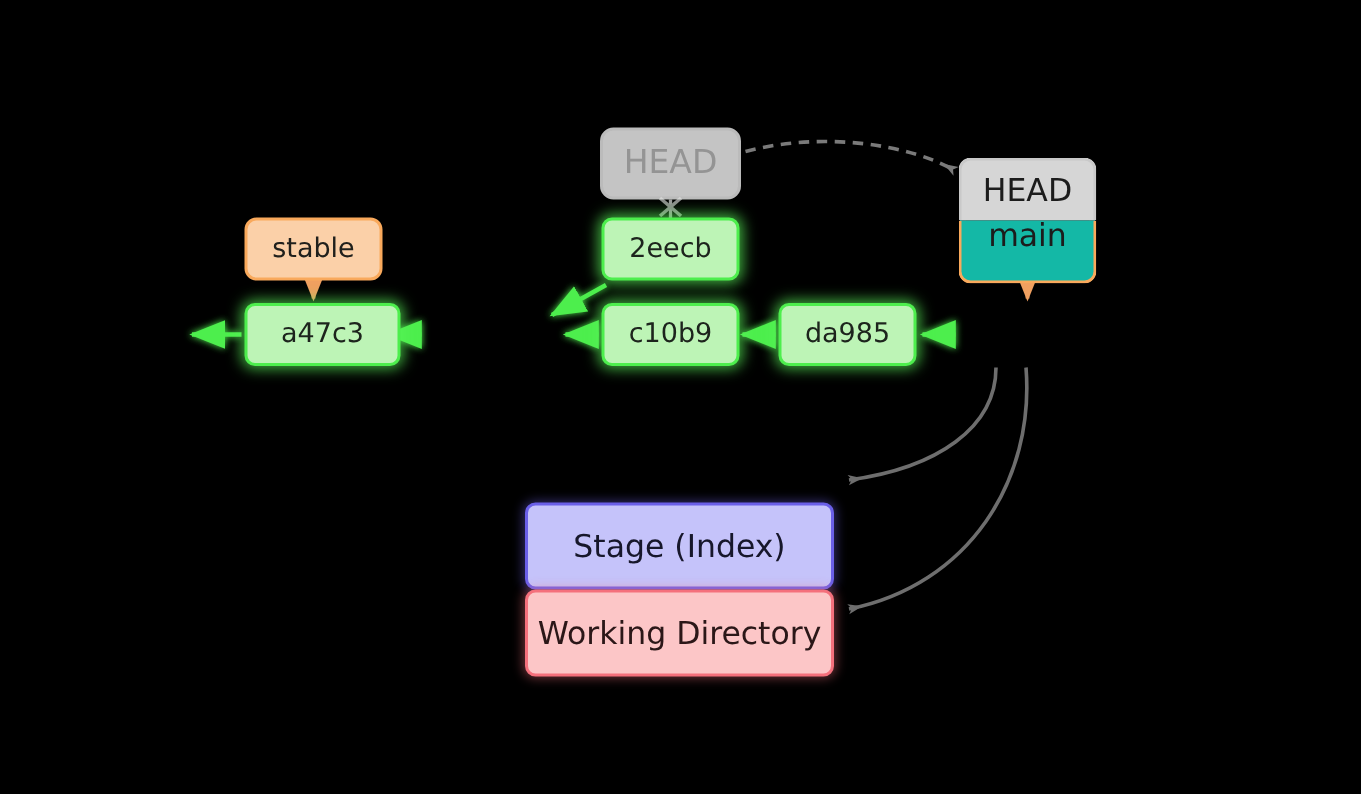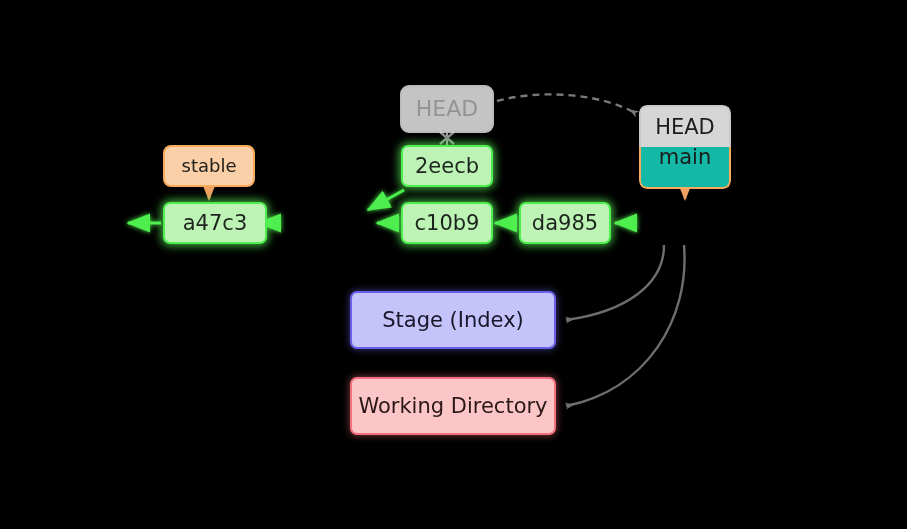--- a/index.html
+++ b/index.html
@@ -43,21 +43,21 @@
 
   
   .commit {
     background: #bdf4b6;
     border: 2px solid #4dee4d;
     box-shadow: 0 0 9px 2px rgba(90, 245, 90, 0.70);
     height: 42px;
   }
   .commit .node-label {
     color: #1d241d;
-    font-size: 21px;
+    font-size: 18px;
   }
 
   
   .branchref {
     background: #fbd0a8;
     border: 2px solid #f9a95c;
     height: 42px;
     border-radius: 8px;
   }
   .branchref .node-label {
@@ -115,31 +115,33 @@
     font-size: 22px;
   }
 
   
   .stagebox {
     background: #c5c3fa;
     border: 2px solid #6a5fe8;
     box-shadow: 0 0 7px 1px rgba(110, 100, 235, 0.45);
     height: 58px;
     border-radius: 7px;
+    margin-top: 44px;
   }
   .stagebox .node-label {
     color: #17172b;
     font-size: 21px;
   }
   .workbox {
     background: #fcc6c7;
     border: 2px solid #f4707c;
     box-shadow: 0 0 7px 1px rgba(244, 112, 124, 0.45);
     height: 58px;
     border-radius: 7px;
+    margin-top: 16px;
   }
   .workbox .node-label {
     color: #2b1718;
     font-size: 21px;
   }
 </style>
 </head>
 <body>
 
 <div id="diagram">

